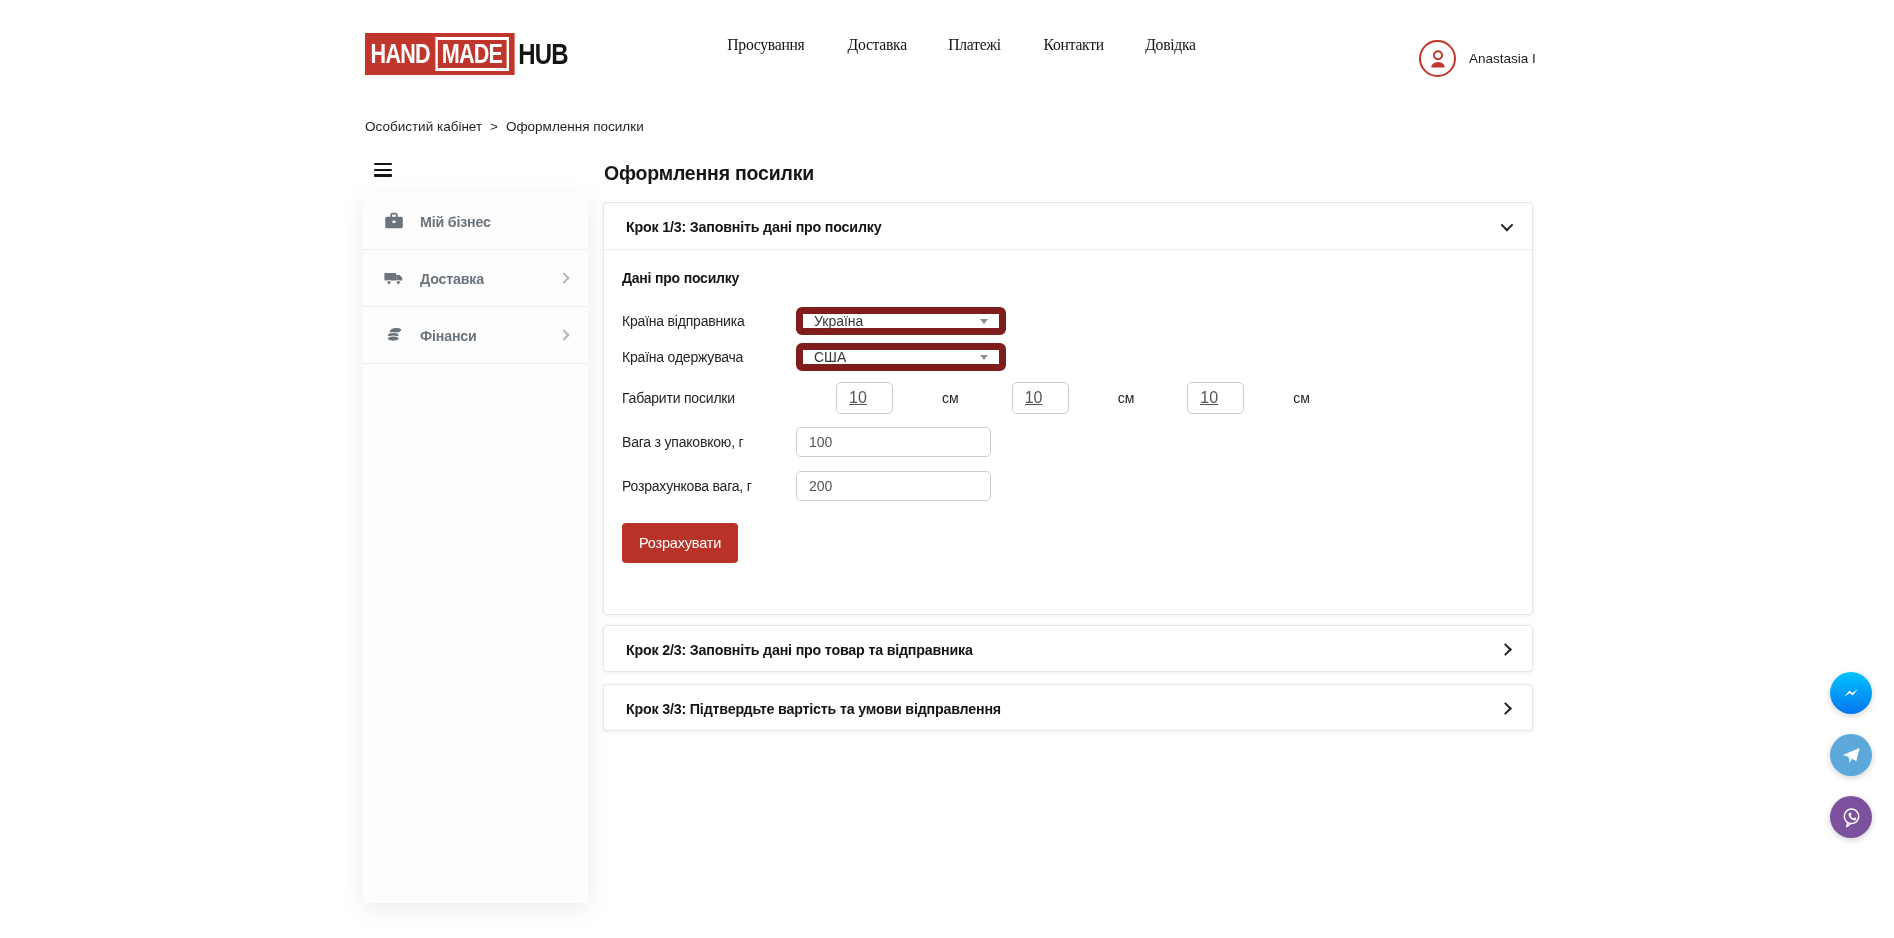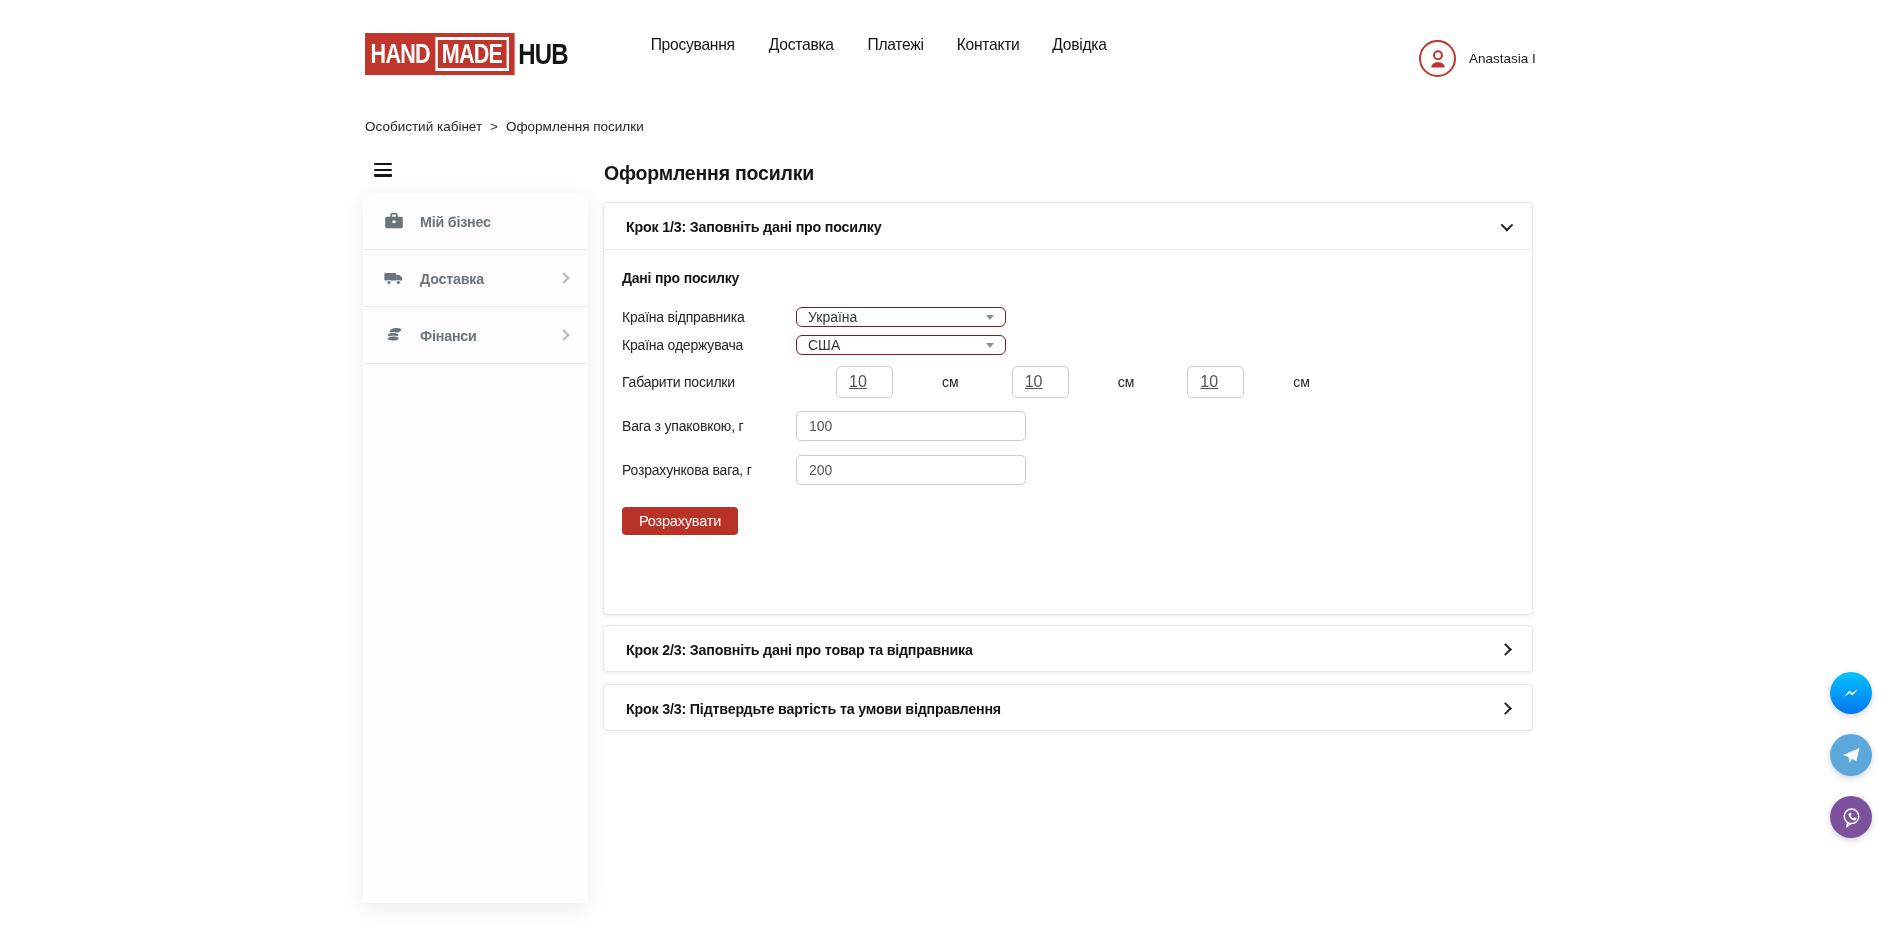--- a/index.html
+++ b/index.html
@@ -10,22 +10,22 @@
   
   .logo { position:absolute; left:365px; top:33px; display:flex; align-items:stretch;
     transform:scaleX(.80); transform-origin:left center; }
   .logo-red { background:#c0362c; display:flex; align-items:center; padding:4px 7px; }
   .logo-hand { color:#fff; font-weight:700; font-size:27px; letter-spacing:-1px; }
   .logo-made { color:#fff; font-weight:700; font-size:27px; letter-spacing:-1px;
     border:3px solid #fff; padding:0 5px; margin-left:7px; line-height:1.05; }
   .logo-hub { color:#141414; font-weight:700; font-size:30px; letter-spacing:-1px;
     margin-left:5px; align-self:center; }
 
-  .topnav { position:absolute; left:647px; top:0; height:90px; display:flex;
-    align-items:center; gap:28px; }
+  .topnav { position:absolute; left:724px; top:0; height:90px; display:flex;
+    align-items:center; gap:37px;font-family:Liberation Serif, serif; }
   .topnav-item { font-size:17px; color:#141414; letter-spacing:-.3px; cursor:pointer;
     transform:scaleX(.92); transform-origin:center; white-space:nowrap; }
 
   .userbox { position:absolute; left:1419px; top:40px; display:flex; align-items:center; gap:13px; }
   .avatar { width:37px; height:37px; border-radius:50%; border:2px solid #c0362c;
     display:flex; align-items:center; justify-content:center; cursor:pointer; background:#fff; }
   .username { font-size:13.5px; color:#1b1b1b; }
 
   
   .breadcrumb { position:absolute; left:365px; top:119px; font-size:13.5px; color:#1f1f1f;
@@ -67,43 +67,43 @@
   #card2 { top:625px; height:47px; }
   #card3 { top:684px; height:47px; }
 
   .card-body { padding:20px 22px 0 18px; }
   .section-title { font-size:14px; font-weight:700; color:#141414; margin-bottom:21px;
     letter-spacing:-.2px; }
 
   .form-row { display:flex; align-items:center; }
   .form-label { width:174px; font-size:14px; color:#212529; flex-shrink:0; letter-spacing:-.2px; }
 
-  .fake-select { position:relative; width:210px; height:20px; border:1px solid #7f1d1d;
+  .fake-select { position:relative; width:210px; height:28px; border:7px solid #7f1d1d;
     border-radius:6px; background:#fff; display:flex; align-items:center; padding:0 26px 0 11px;
     font-size:14px; color:#32373c; cursor:pointer; }
   .select-arrow { position:absolute; right:11px; top:50%; margin-top:-2px; width:0; height:0;
     border-left:4.5px solid transparent; border-right:4.5px solid transparent;
     border-top:5.5px solid #8a9096; }
 
   .dim-input { width:57px; height:32px; border:1px solid #c9cdd1; border-radius:5px;
     font-size:16px; color:#555; padding-left:12px; outline:none;
     font-family:"Liberation Sans","DejaVu Sans",sans-serif;text-decoration:underline; }
   .unit { font-size:14px; color:#212529; margin:0 13px 0 9px; }
-  .wide-input { width:230px; height:30px; border:1px solid #c9cdd1; border-radius:5px;
+  .wide-input { width:195px; height:30px; border:1px solid #c9cdd1; border-radius:5px;
     font-size:14px; color:#555; padding-left:12px; outline:none;
     font-family:"Liberation Sans","DejaVu Sans",sans-serif; }
 
   .r1 { margin-bottom:8px; }
   .r2 { margin-bottom:11px; }
   .r3 { margin-bottom:13px;gap:40px; }
   .r4 { margin-bottom:14px; }
   .r5 { margin-bottom:22px; }
 
   .calc-btn { background:#b93228; color:#fff; border:none; border-radius:4px;
-    height:28px; padding:0 17px; font-size:14.5px; cursor:pointer; letter-spacing:-.2px;
+    height:40px; padding:0 17px; font-size:14.5px; cursor:pointer; letter-spacing:-.2px;
     font-family:"Liberation Sans","DejaVu Sans",sans-serif; }
 
   
   .social { position:absolute; right:22px; top:672px; display:flex; flex-direction:column; gap:20px; }
   .social-btn { width:42px; height:42px; border-radius:50%; cursor:pointer;
     display:flex; align-items:center; justify-content:center; box-shadow:0 2px 6px rgba(0,0,0,.18); }
   .btn-messenger { background:linear-gradient(180deg,#00c3ff 0%,#0575f0 100%); }
   .btn-telegram { background:#5ca8db; }
   .btn-viber { background:#7c529e; }
 </style>

